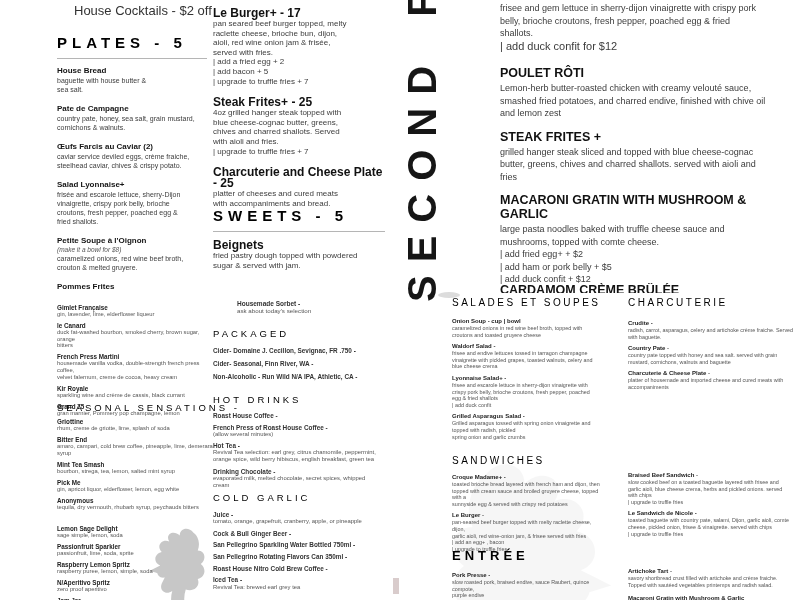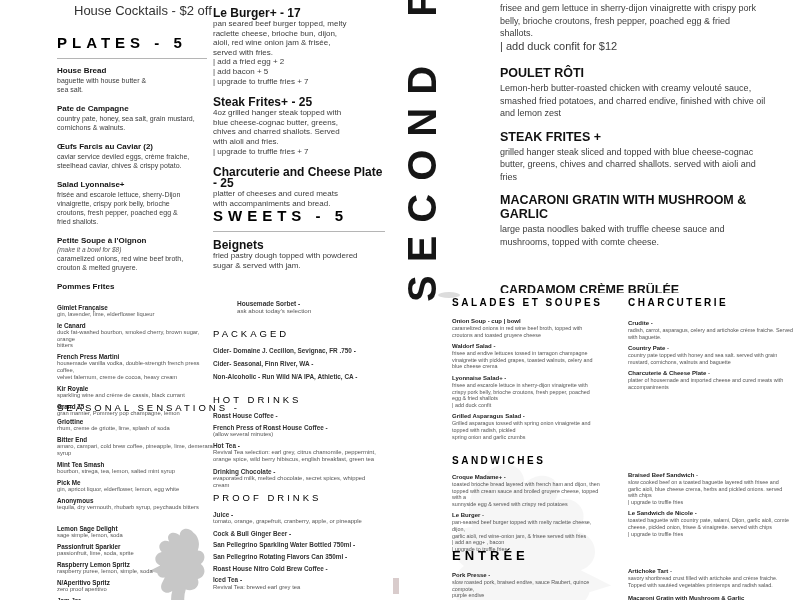--- a/index.html
+++ b/index.html
@@ -2,21 +2,21 @@
 <html><head>
 <meta charset="utf-8">
 <style>
   html,body{margin:0;padding:0;background:#fff}
   #page{position:relative;width:800px;height:600px;background:#fff;overflow:hidden;
         font-family:"Liberation Sans",sans-serif;color:#3c3c3c}
   .abs{position:absolute}
   .pre{white-space:pre-line}
   .h1{font-weight:700;color:#000;font-size:15px;letter-spacing:5px;white-space:nowrap}
   .h2{font-weight:400;color:#000;font-size:9.5px;letter-spacing:3px;white-space:nowrap}
-  .h3{font-weight:700;color:#000;font-size:10px;letter-spacing:2.5px;white-space:nowrap}
+  .h3{font-weight:400;color:#000;font-size:10px;letter-spacing:2.5px;white-space:nowrap}
   .h4{font-weight:700;color:#000;font-size:13px;letter-spacing:4px;white-space:nowrap}
   .rule{height:1px;background:#b5b5b5}
   
   .t-plate .mi{margin-bottom:10px}
   .t-plate .mi-name{font-size:8px;font-weight:700;color:#151515;line-height:10px}
   .t-plate .mi-note{font-size:6.5px;font-style:italic;color:#555;line-height:8px}
   .t-plate .mi-desc{font-size:7px;line-height:9px;color:#3c3c3c}
   
   .t-sm .mi{margin-bottom:4.5px}
   .t-sm .mi-name{font-size:6.3px;font-weight:700;color:#222;line-height:7px}
@@ -274,21 +274,21 @@
 orange spice, wild berry hibiscus, english breakfast, green tea</div>
       </div>
 
       <div class="mi">
         <div class="mi-name">Drinking Chocolate -</div>
         <div class="mi-desc pre">evaporated milk, melted chocolate, secret spices, whipped
 cream</div>
       </div>
     </div>
 
-  <div class="abs h2" style="left:213px;top:492px">PROOF DRINKS</div>
+  <div class="abs h2" style="left:213px;top:492px">COLD GARLIC</div>
   <div class="abs t-drink" style="left:213px;top:511px;width:180px">
 
       <div class="mi">
         <div class="mi-name">Juice -</div>
         <div class="mi-desc pre">tomato, orange, grapefruit, cranberry, apple, or pineapple</div>
       </div>
 
       <div class="mi">
         <div class="mi-name">Cock &amp; Bull Ginger Beer -</div>
 
@@ -339,20 +339,23 @@
         <div class="mi-desc pre">grilled hanger steak sliced and topped with blue cheese-cognac
 butter, greens, chives and charred shallots. served with aioli and
 fries</div>
 
       </div>
 
       <div class="mi">
         <div class="mi-name">MACARONI GRATIN WITH MUSHROOM &amp; GARLIC</div>
         <div class="mi-desc pre">large pasta noodles baked with truffle cheese sauce and
 mushrooms, topped with comte cheese.</div>
+        <div class="mi-adds pre">| add fried egg+ + $2
+| add ham or pork belly + $5
+| add duck confit + $12</div>
       </div>
     </div>
 
   <div class="abs clip" style="left:500px;top:283px;width:297px;height:10px;font-size:12.5px;font-weight:700;color:#111">CARDAMOM CRÈME BRÛLÉE</div>
 
   <div class="abs h3" style="left:452px;top:297px">SALADES ET SOUPES</div>
   <div class="abs t-tiny" style="left:452px;top:318px;width:150px">
 
       <div class="mi">
         <div class="mi-name">Onion Soup - cup | bowl</div>

